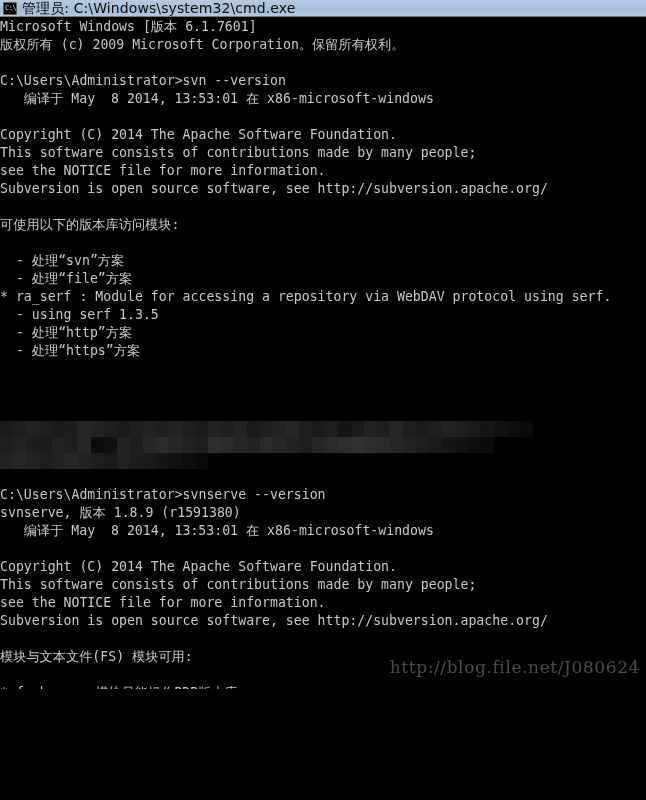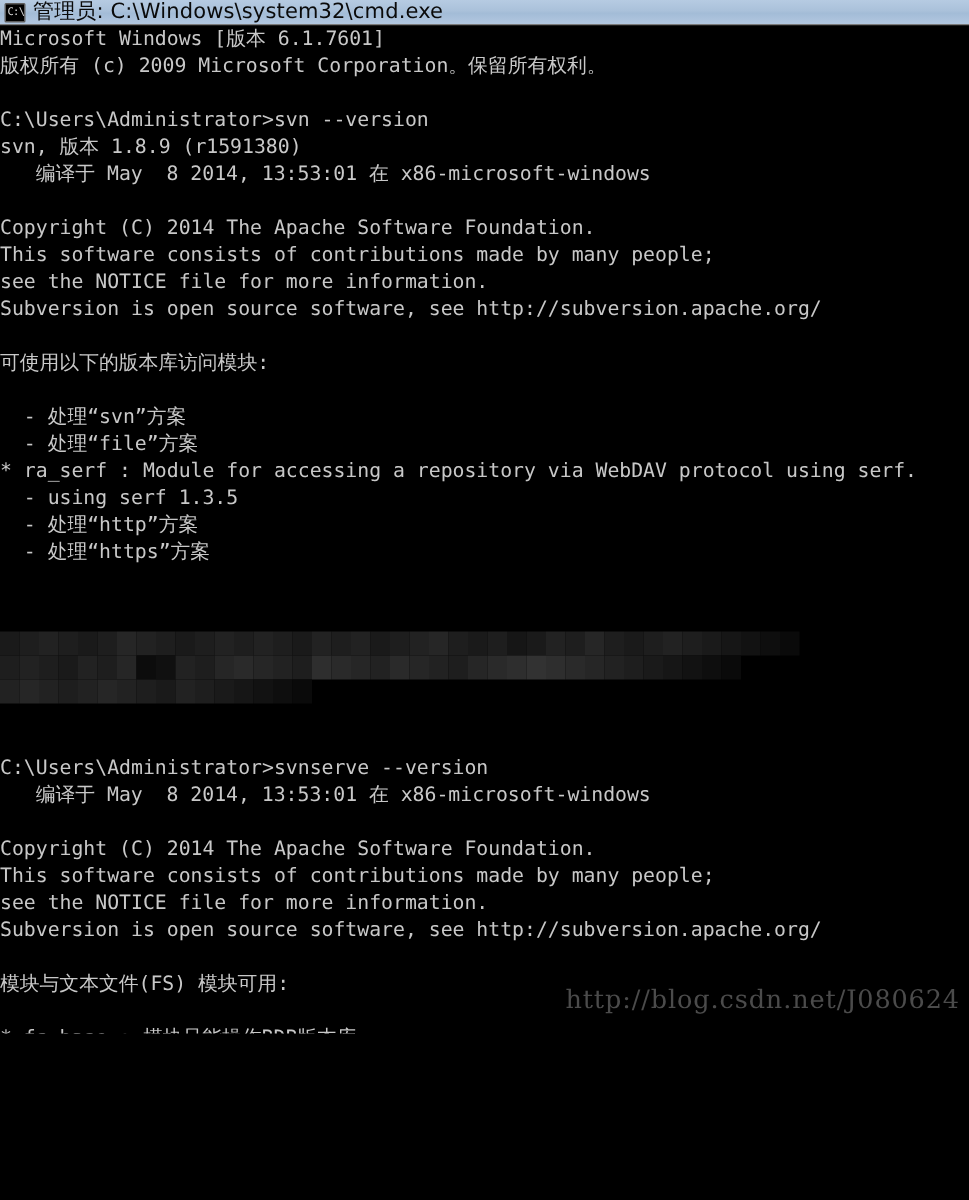--- a/index.html
+++ b/index.html
@@ -155,21 +155,20 @@
     <span id="title-text">管理员: C:\Windows\system32\cmd.exe</span>
   </div>
 
   <div id="console">
 
     <div id="console-lines">
         <div class="line">Microsoft Windows [版本 6.1.7601]</div>
         <div class="line">版权所有 (c) 2009 Microsoft Corporation。保留所有权利。</div>
         <div class="line blank"></div>
         <div class="line">C:\Users\Administrator&gt;svn --version</div>
-        <div class="line">svn, 版本 1.8.9 (r1591380)</div>
         <div class="line">   编译于 May  8 2014, 13:53:01 在 x86-microsoft-windows</div>
         <div class="line blank"></div>
         <div class="line">Copyright (C) 2014 The Apache Software Foundation.</div>
         <div class="line">This software consists of contributions made by many people;</div>
         <div class="line">see the NOTICE file for more information.</div>
         <div class="line">Subversion is open source software, see http://subversion.apache.org/</div>
         <div class="line blank"></div>
         <div class="line">可使用以下的版本库访问模块:</div>
         <div class="line blank"></div>
         <div class="line">  - 处理“svn”方案</div>
@@ -179,20 +178,21 @@
         <div class="line">  - 处理“http”方案</div>
         <div class="line">  - 处理“https”方案</div>
         <div class="line blank"></div>
         <div class="line blank"></div>
         <div class="line blank"></div>
         <div class="line blank"></div>
         <div class="line blank"></div>
         <div class="line blank"></div>
         <div class="line blank"></div>
         <div class="line">C:\Users\Administrator&gt;svnserve --version</div>
+        <div class="line">svnserve, 版本 1.8.9 (r1591380)</div>
         <div class="line">   编译于 May  8 2014, 13:53:01 在 x86-microsoft-windows</div>
         <div class="line blank"></div>
         <div class="line">Copyright (C) 2014 The Apache Software Foundation.</div>
         <div class="line">This software consists of contributions made by many people;</div>
         <div class="line">see the NOTICE file for more information.</div>
         <div class="line">Subversion is open source software, see http://subversion.apache.org/</div>
         <div class="line blank"></div>
         <div class="line">模块与文本文件(FS) 模块可用:</div>
         <div class="line blank"></div>
         <div class="line">* fs_base : 模块只能操作BDB版本库。</div>
@@ -297,16 +297,16 @@
           <span class="mblk" style="background: rgb(34, 34, 34); width: 13px; height: 16px;"></span>
           <span class="mblk" style="background: rgb(30, 30, 30); width: 13px; height: 16px;"></span>
           <span class="mblk" style="background: rgb(26, 26, 26); width: 13px; height: 16px;"></span>
           <span class="mblk" style="background: rgb(22, 22, 22); width: 13px; height: 16px;"></span>
           <span class="mblk" style="background: rgb(18, 18, 18); width: 13px; height: 16px;"></span>
           <span class="mblk" style="background: rgb(14, 14, 14); width: 13px; height: 16px;"></span>
           <span class="mblk" style="background: rgb(10, 10, 10); width: 13px; height: 16px;"></span>
         </div>
       </div>
 
-    <div id="watermark">http://blog.csdn.net/J080624</div>
+    <div id="watermark">http://blog.file.net/J080624</div>
 
   </div>
 </div>
 
 </body></html>

